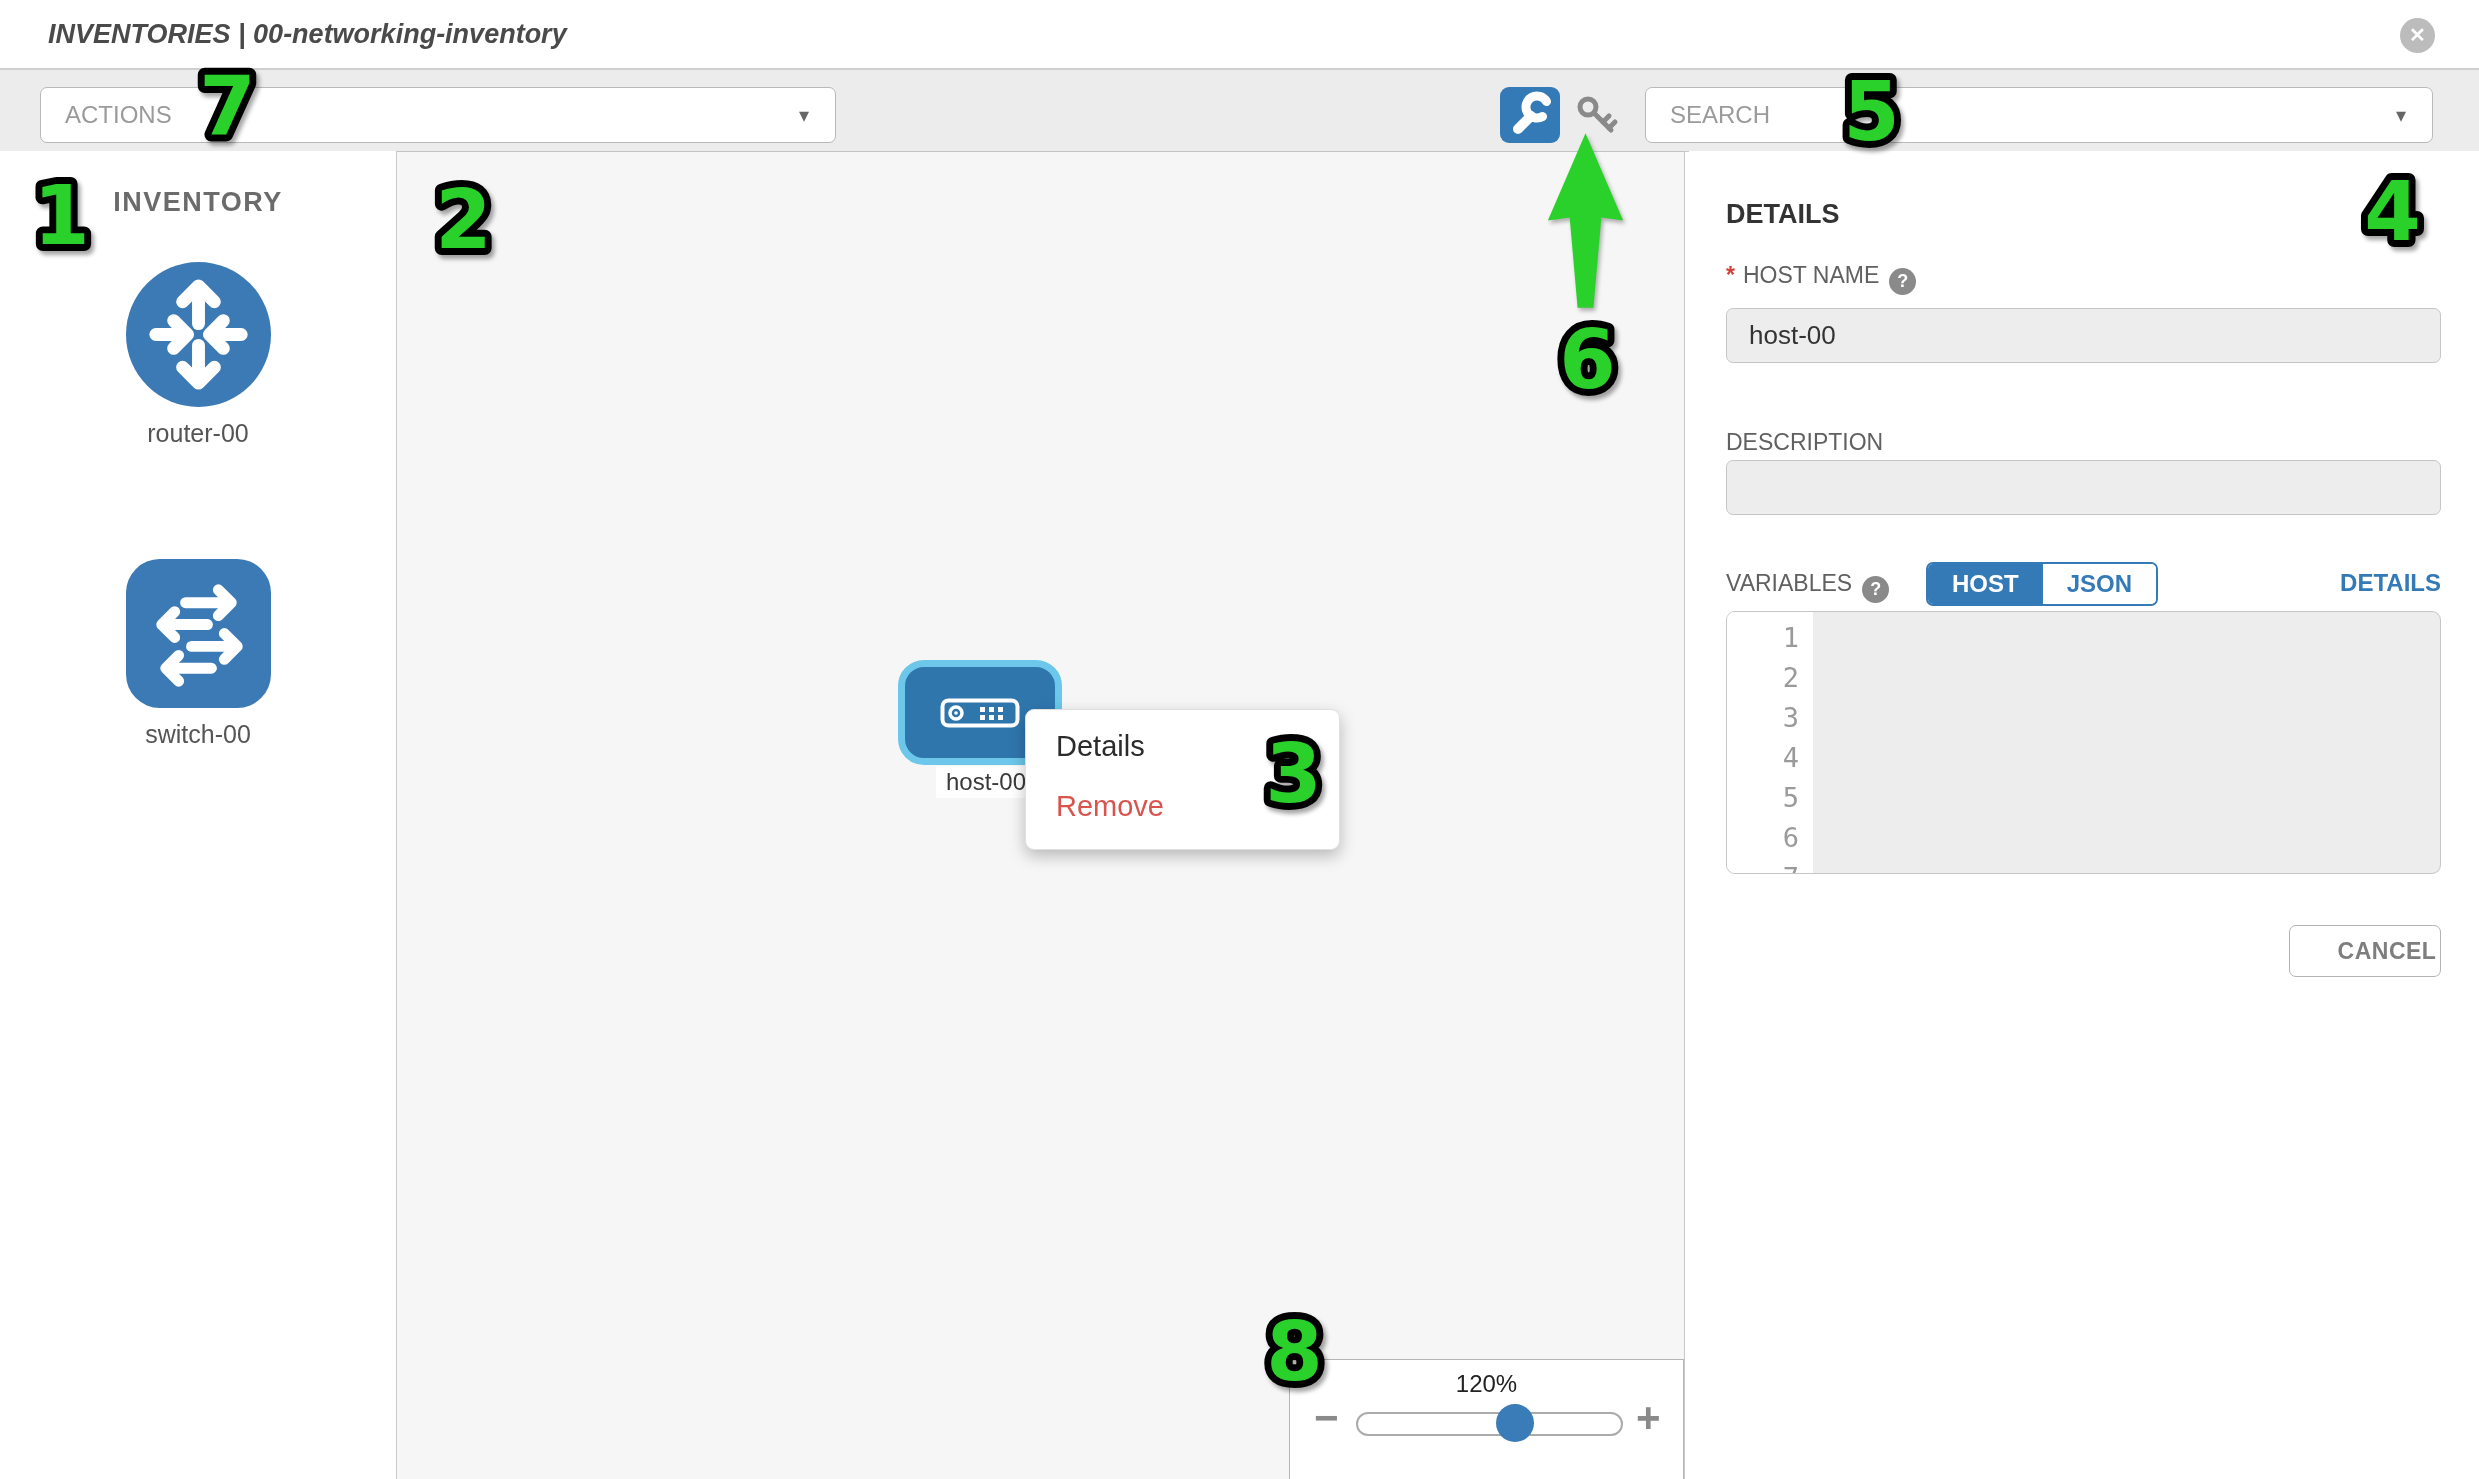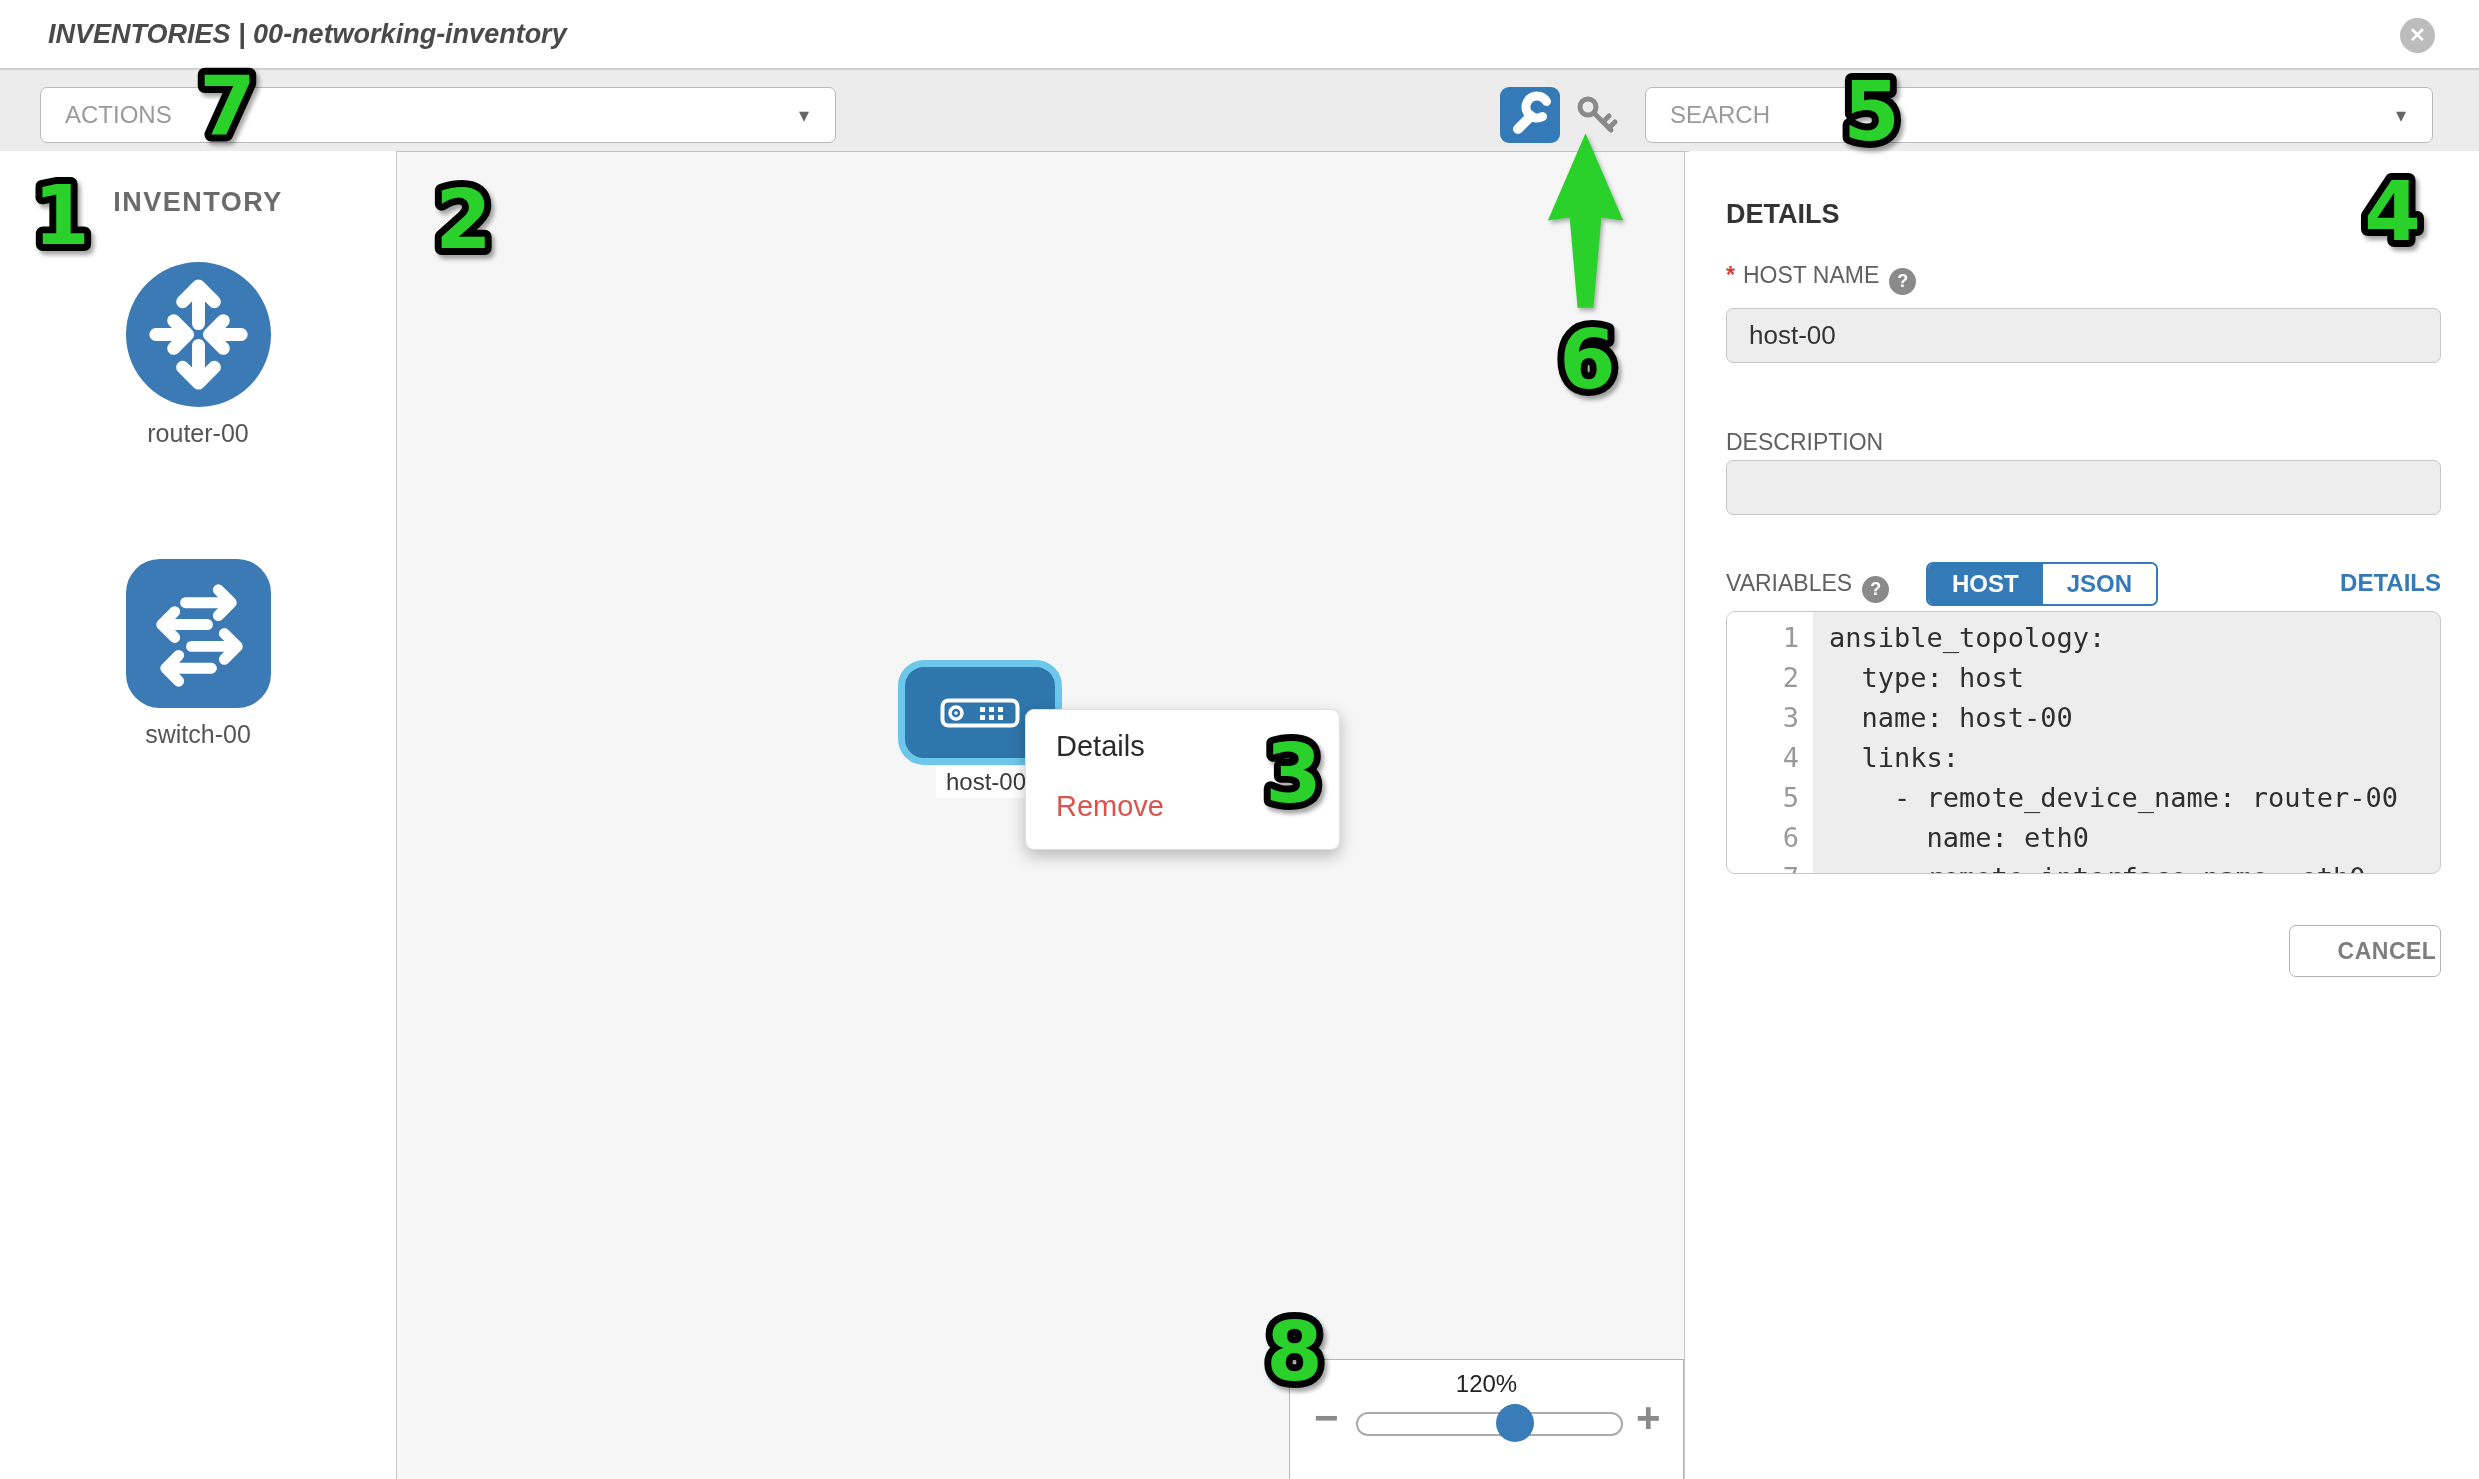--- a/index.html
+++ b/index.html
@@ -199,29 +199,20 @@
     <div id="editor">
       <div id="gutter">
         <div class="gnum">1</div>
         <div class="gnum">2</div>
         <div class="gnum">3</div>
         <div class="gnum">4</div>
         <div class="gnum">5</div>
         <div class="gnum">6</div>
         <div class="gnum">7</div>
       </div>
-      <div id="codecol">
-        <div class="cline">ansible_topology:</div>
-        <div class="cline">  type: host</div>
-        <div class="cline">  name: host-00</div>
-        <div class="cline">  links:</div>
-        <div class="cline">    - remote_device_name: router-00</div>
-        <div class="cline">      name: eth0</div>
-        <div class="cline">      remote_interface_name: eth0</div>
-      </div>
     </div>
 
     <div id="cancel-btn">CANCEL</div>
   </div>
 
   <svg class="ann" style="left:7px;top:161px" viewBox="0 0 110 110" width="109" height="109">
       <text x="55" y="55" text-anchor="middle" dominant-baseline="central">1</text>
     </svg>
   <svg class="ann" style="left:409px;top:165px" viewBox="0 0 110 110" width="109" height="109">
       <text x="55" y="55" text-anchor="middle" dominant-baseline="central">2</text>

